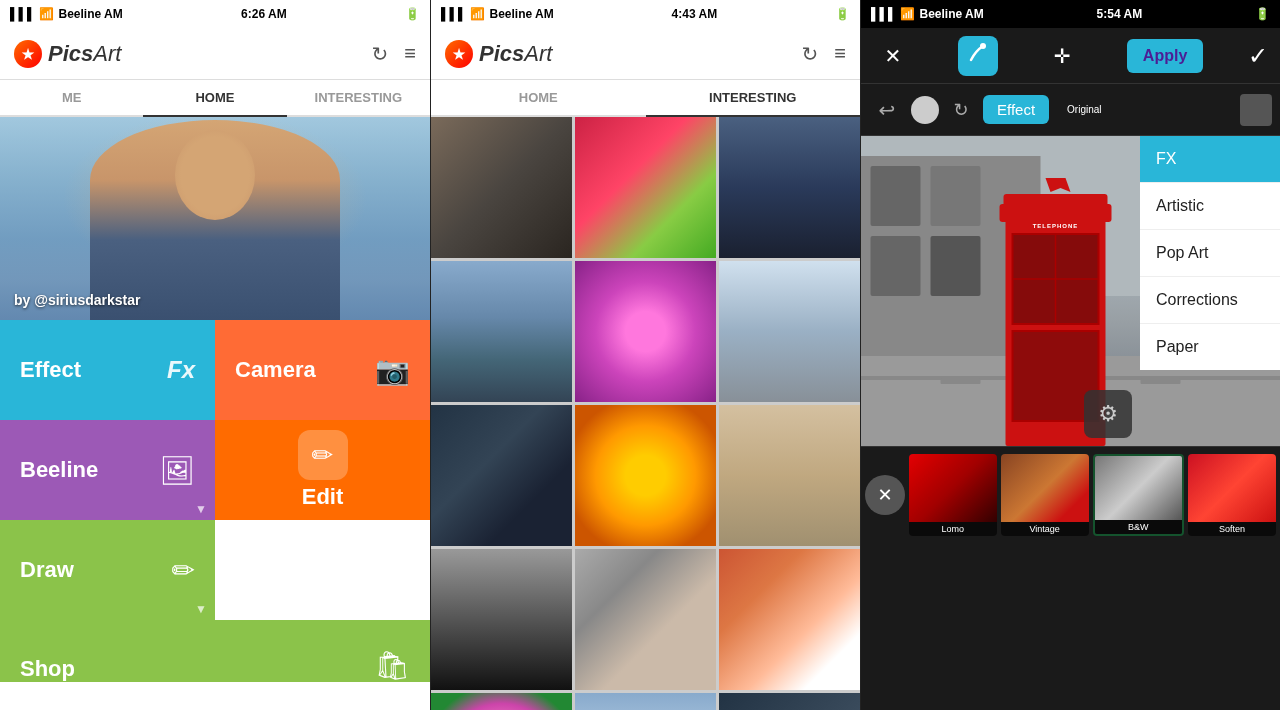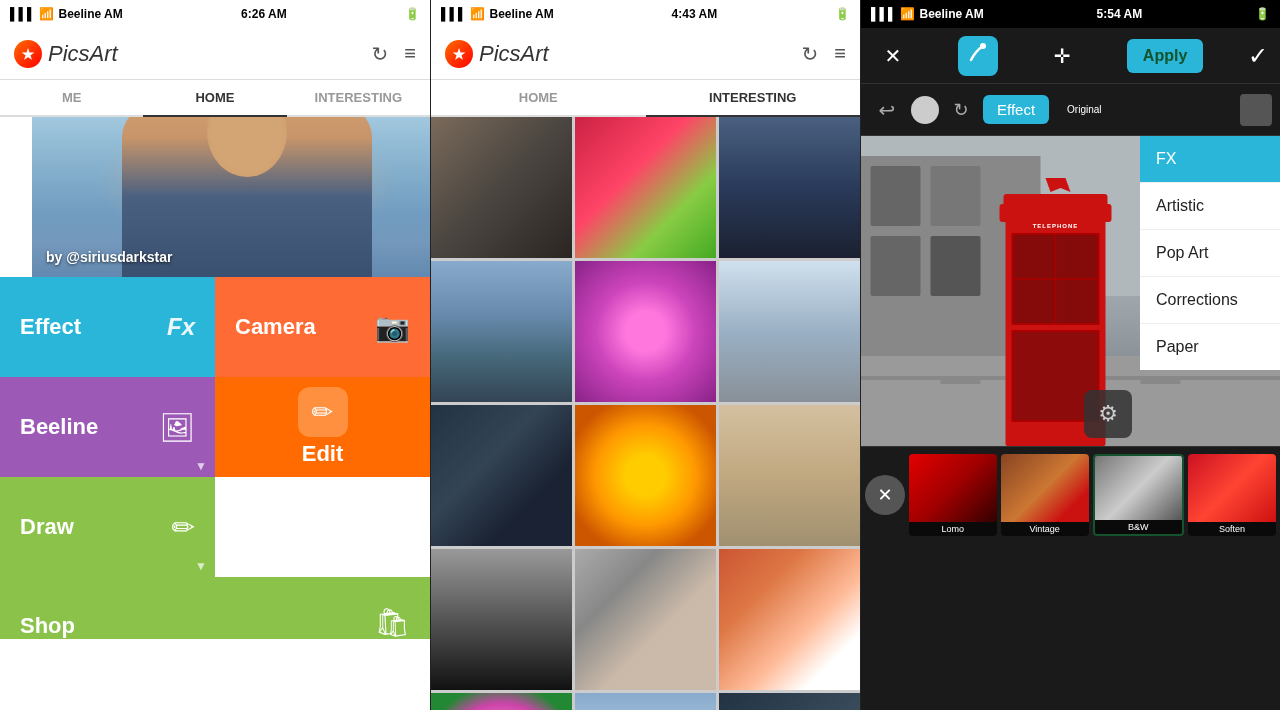--- a/index.html
+++ b/index.html
@@ -48,21 +48,21 @@
     }
     .picsart-logo { display: flex; align-items: center; gap: 6px; }
     .logo-star {
       width: 28px; height: 28px;
       background: linear-gradient(135deg, #ff6b00, #ff0000);
       border-radius: 50%;
       display: flex; align-items: center; justify-content: center;
       color: #fff; font-size: 14px; font-weight: bold;
     }
     .logo-text { font-size: 22px; font-weight: 300; color: #333; font-style: italic; }
-    .logo-text span { font-weight: 400; }
+    .logo-text span { font-weight: 700; }
     .nav-icons { display: flex; gap: 16px; }
     .nav-icon { font-size: 20px; color: #555; cursor: pointer; }
 
     
     .tab-bar {
       display: flex;
       border-bottom: 2px solid #ddd;
     }
     .tab-item {
       flex: 1;
@@ -73,25 +73,24 @@
       color: #999;
       cursor: pointer;
       border-bottom: 2px solid transparent;
       margin-bottom: -2px;
     }
     .tab-item.active { color: #333; border-bottom: 2px solid #333; }
 
     
     .hero-image {
       width: 100%;
-      height: 160px;
+      height: 203px;
       background: linear-gradient(180deg, #a8c8e8 0%, #6ba3c8 30%, #3a7ab0 60%, #8b9bb5 80%, #5a6a8a 100%);
       position: relative;
       overflow: hidden;
-      margin-left: 32px;
     }
     .hero-image::before {
       content: '';
       position: absolute;
       top: 0; left: 0; right: 0; bottom: 0;
       background:
         radial-gradient(ellipse at 50% 40%, rgba(210,180,140,0.6) 0%, transparent 50%),
         linear-gradient(180deg, rgba(160,200,220,0.8) 0%, rgba(100,140,180,0.9) 100%);
     }
     
@@ -231,21 +230,21 @@
       width: 40px; height: 40px;
       display: flex; align-items: center; justify-content: center;
       border-radius: 8px;
       cursor: pointer;
       font-size: 20px;
       color: #fff;
     }
     .p3-tool-btn.active { background: #29b6d8; }
     .p3-apply-btn {
       background: #29b6d8;
-      color: #14532d;
+      color: #4c1d95;
       font-size: 16px;
       font-weight: 600;
       padding: 8px 16px;
       border-radius: 6px;
       cursor: pointer;
     }
     .p3-check { color: #fff; font-size: 24px; font-weight: 300; }
 
     .p3-effect-bar {
       height: 52px;

